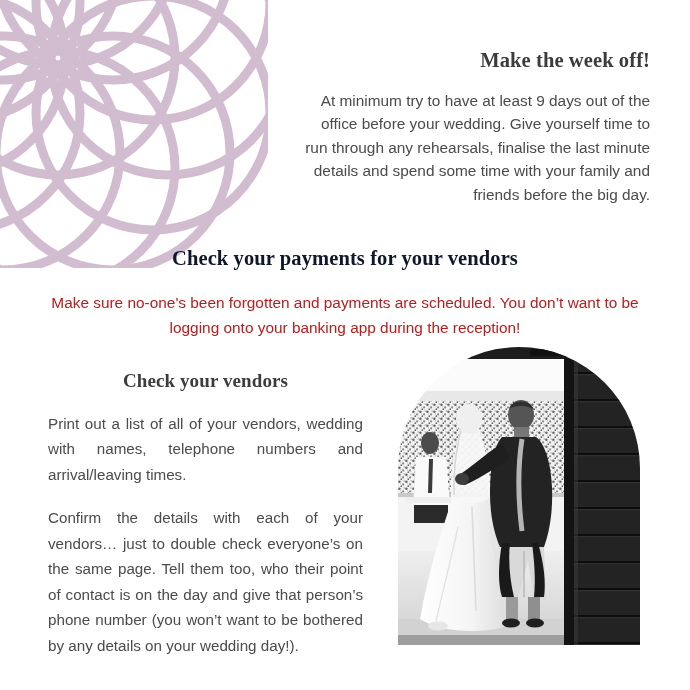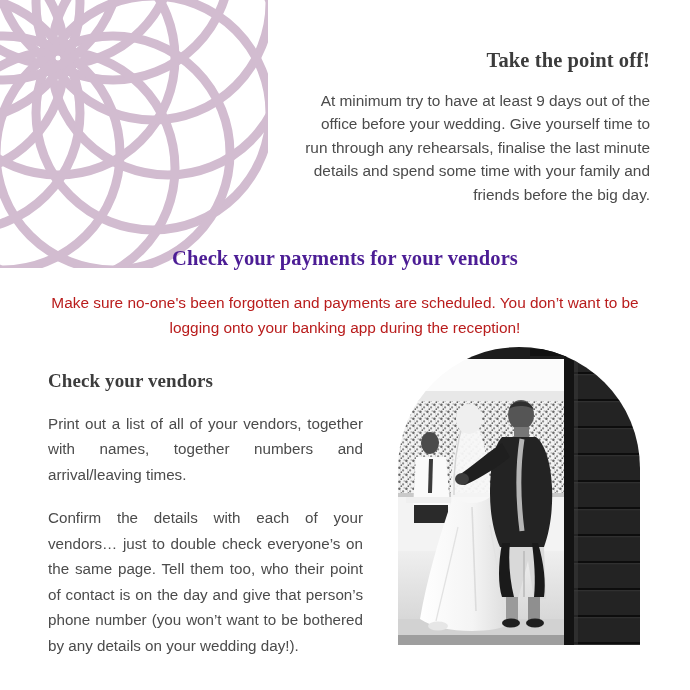--- a/index.html
+++ b/index.html
@@ -71,21 +71,21 @@
     top: 246px;
     width: 630px;
   }
   #section-payments .sec-heading {
     margin: 0 0 19px 0;
     text-align: center;
     font-family: "Liberation Serif", serif;
     font-weight: bold;
     font-size: 20.5px;
     letter-spacing: 0.1px;
-    color: #4c1d95;
+    color: #0f172a;
     line-height: 1.2;
   }
   #section-payments .sec-body {
     margin: 0 auto;
     width: 612px;
     text-align: center;
     font-family: "Liberation Sans", sans-serif;
     font-size: 15.4px;
     line-height: 25px;
     color: #b91c1c;
@@ -93,21 +93,21 @@
 
   
   #section-vendors {
     position: absolute;
     left: 48px;
     top: 370px;
     width: 315px;
   }
   #section-vendors .sec-heading {
     margin: 0 0 18px 0;
-    text-align: left;
+    text-align: center;
     font-family: "Liberation Serif", serif;
     font-weight: bold;
     font-size: 19px;
     letter-spacing: 0.1px;
     color: #3c3c3c;
     line-height: 1.2;
   }
   #section-vendors .sec-body {
     margin: 0 0 18px 0;
     text-align: justify;
@@ -152,32 +152,32 @@
         <circle cx="155" cy="305" r="117"></circle>
         <circle cx="115" cy="265" r="117"></circle>
         <circle cx="100" cy="210" r="117"></circle>
         <circle cx="115" cy="155" r="117"></circle>
         <circle cx="155" cy="115" r="117"></circle>
       </g>
     </svg>
   </div>
 
   <div id="section-week-off">
-    <h2 class="sec-heading">Take the point off!</h2>
+    <h2 class="sec-heading">Make the week off!</h2>
     <p class="sec-body">At minimum try to have at least 9 days out of the office before your wedding.  Give yourself time to run through any rehearsals, finalise the last minute details and spend some time with your family and friends before the big day.</p>
   </div>
 
   <div id="section-payments">
     <h2 class="sec-heading">Check your payments for your vendors</h2>
     <p class="sec-body">Make sure no-one's been forgotten and payments are scheduled. You don’t want to be logging onto your banking app during the reception!</p>
   </div>
 
   <div id="section-vendors">
     <h2 class="sec-heading">Check your vendors</h2>
-    <p class="sec-body">Print out a list of all of your vendors, together with names, together numbers and arrival/leaving times.</p>
+    <p class="sec-body">Print out a list of all of your vendors, wedding with names, telephone numbers and arrival/leaving times.</p>
     <p class="sec-body">Confirm the details with each of your vendors… just to double check everyone’s on the same page. Tell them too, who their point of contact is on the day and give that person’s phone number (you won’t want to be bothered by any details on your wedding day!).</p>
   </div>
 
   <div id="wedding-photo">
     <svg viewBox="0 0 242 298" xmlns="http://www.w3.org/2000/svg" aria-hidden="true">
       <defs>
 
         <clipPath id="archClip">
           <path d="M0,298 L0,121 A121,121 0 0 1 242,121 L242,298 Z"></path>
         </clipPath>

